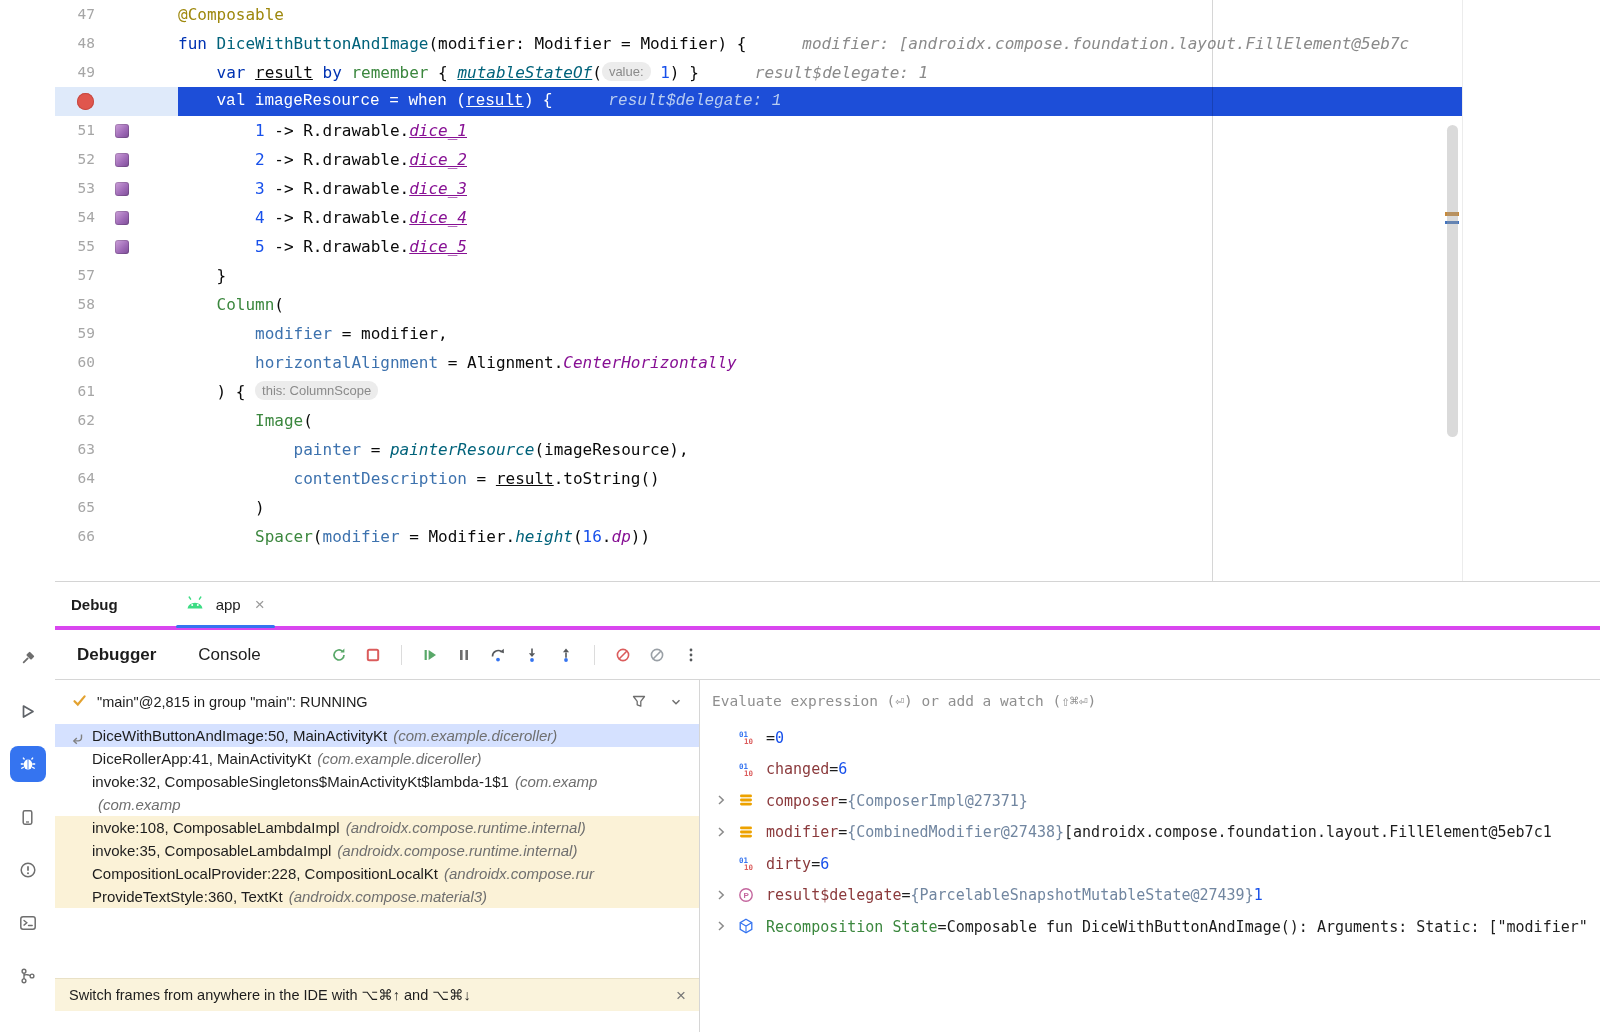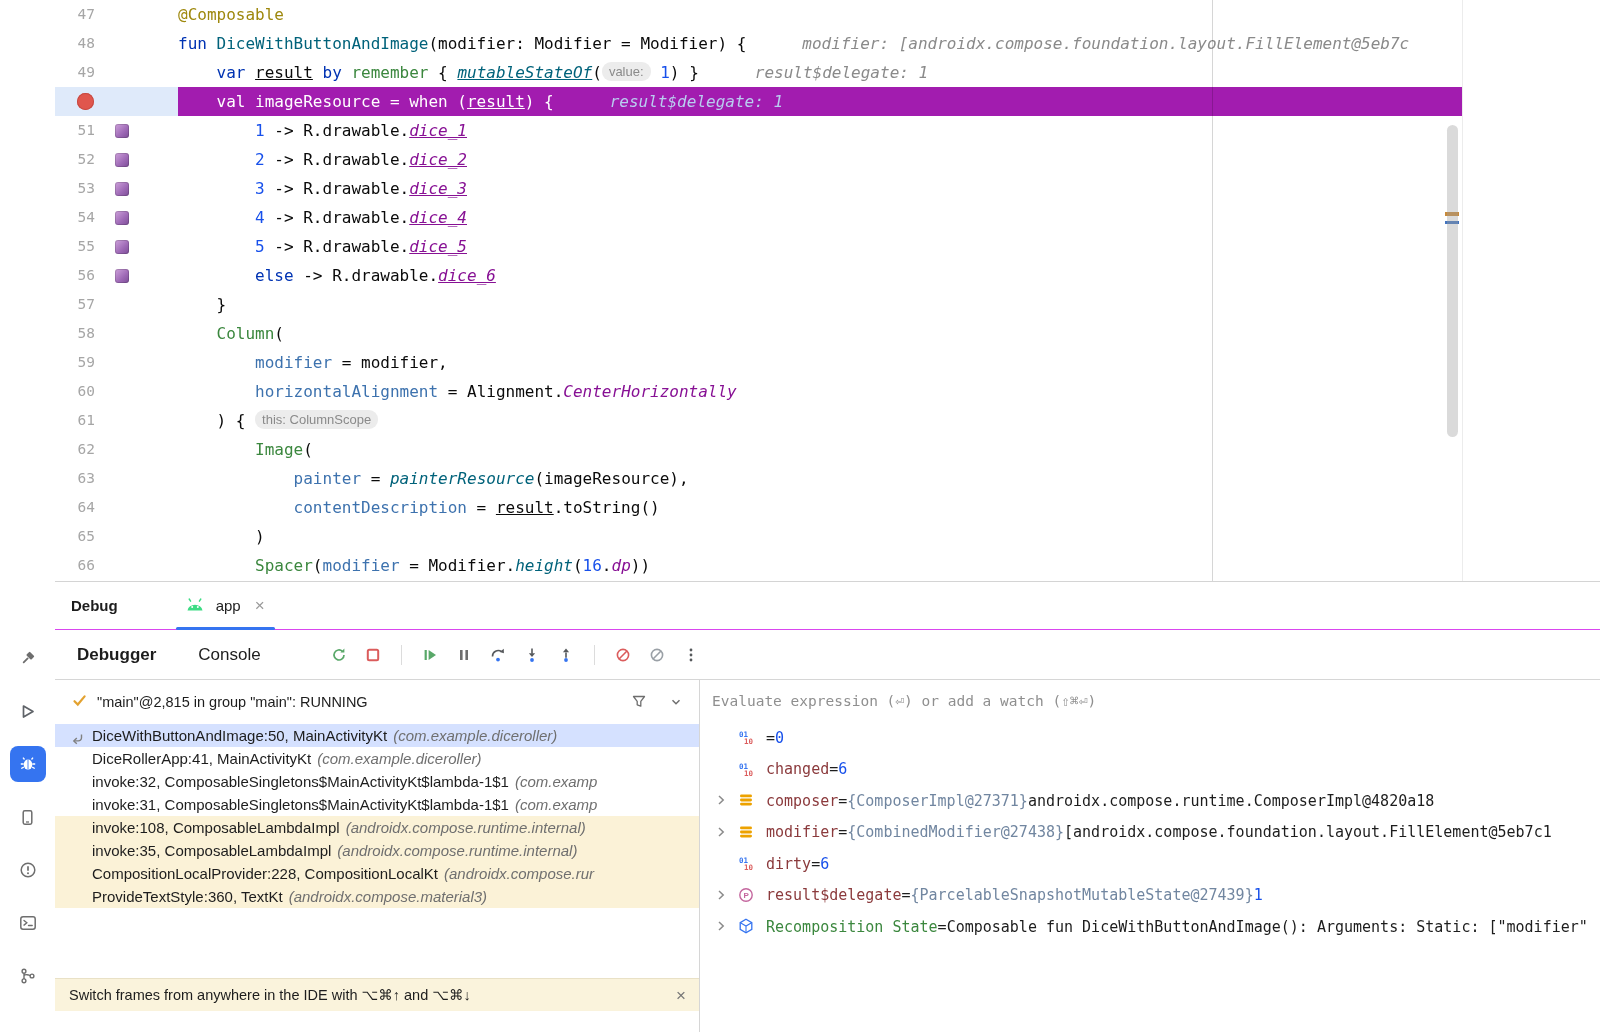--- a/index.html
+++ b/index.html
@@ -35,35 +35,35 @@
   .tok.ann{color:#9E880D;}
   .tok.prop{color:#871094;font-style:italic;}
   .tok.propu{color:#871094;font-style:italic;text-decoration:underline;}
   .tok.named{color:#3D72AE;}
   .tok.pl{color:#0a0a0a;}
   .tok.und{color:#0a0a0a;text-decoration:underline;}
   .tok.badge{display:inline-block;background:#ececec;color:#8a8a8a;border-radius:9px;
              font-family:"Liberation Sans",sans-serif;font-size:13px;line-height:19px;
              padding:0 7px;vertical-align:2px;}
   .dbg{color:#8a8a8a;font-style:italic;margin-left:56px;}
-  .ed-row.exec .code{background:#a21caf;}
+  .ed-row.exec .code{background:#1d4ed8;font-family:Liberation Mono, monospace;}
   .ed-row.exec::before{content:"";position:absolute;left:0;top:0;bottom:0;width:123px;background:#dfeafa;}
   .ed-row.exec .tok{color:#ffffff !important;text-decoration-color:#fff;}
   .ed-row.exec .code .dbg{color:#b9cdf0 !important;}
   .margin-guide{position:absolute;left:1157px;top:0;bottom:0;width:1px;background:rgba(0,0,0,.16);}
   .sb-thumb{position:absolute;left:1392px;top:125px;width:11px;height:312px;border-radius:6px;
             background:#9f9f9f;opacity:.38;}
   .sb-mark-gold{position:absolute;left:1390px;top:212px;width:14px;height:4px;background:#c78a3b;}
   .sb-mark-blue{position:absolute;left:1390px;top:221px;width:14px;height:3px;background:#4374bf;}
 
   
   .debug-panel{position:absolute;left:55px;top:581px;width:1545px;height:451px;background:#fff;
                border-top:1px solid #d4d4d4;}
   .dbg-header{position:absolute;left:0;top:0;right:0;height:48px;display:flex;align-items:center;
-              padding-left:16px;border-bottom:1px solid #d946ef;box-sizing:border-box;}
+              padding-left:16px;border-bottom:4px solid #d946ef;box-sizing:border-box;}
   .dbg-title{font-size:15px;font-weight:600;color:#1d1d1d;}
   .session-tab{display:flex;align-items:center;gap:12px;height:48px;margin-left:56px;padding:0 12px;
                position:relative;font-size:15px;}
   .session-tab::after{content:"";position:absolute;left:2px;right:2px;bottom:0;height:3px;
                       background:#3574F0;border-radius:2px;}
   .tab-close{color:#9a9a9a;font-size:17px;line-height:1;margin-left:2px;}
   .dbg-tabs{position:absolute;left:0;top:48px;right:0;height:50px;display:flex;align-items:center;
             padding-left:22px;border-bottom:1px solid #d6d6d6;box-sizing:border-box;}
   .vtab{font-size:17px;color:#1d1d1d;margin-right:42px;}
   .vtab.sel{font-weight:700;}
@@ -170,21 +170,20 @@
     <div id="editor-lines">
         <div class="ed-row"><span class="ln">47</span><span class="code"><span class="tok ann">@Composable</span></span></div>
         <div class="ed-row"><span class="ln">48</span><span class="code"><span class="tok kw">fun </span><span class="tok fn">DiceWithButtonAndImage</span><span class="tok pl">(modifier: Modifier = Modifier) {</span><span class="dbg">modifier: [androidx.compose.foundation.layout.FillElement@5eb7c</span></span></div>
         <div class="ed-row"><span class="ln">49</span><span class="code"><span class="tok pl">    </span><span class="tok kw">var </span><span class="tok und">result</span><span class="tok pl"> </span><span class="tok kw">by</span><span class="tok pl"> </span><span class="tok comp">remember</span><span class="tok pl"> { </span><span class="tok fniu">mutableStateOf</span><span class="tok pl">(</span><span class="tok badge">value:</span><span class="tok pl"> </span><span class="tok num">1</span><span class="tok pl">) }</span><span class="dbg">result$delegate: 1</span></span></div>
         <div class="ed-row exec"><span class="ln"></span><span class="bp"></span><span class="code"><span class="tok pl">    </span><span class="tok kw">val </span><span class="tok pl">imageResource = </span><span class="tok kw">when</span><span class="tok pl"> (</span><span class="tok und">result</span><span class="tok pl">) {</span><span class="dbg">result$delegate: 1</span></span></div>
         <div class="ed-row"><span class="ln">51</span><span class="dice"></span><span class="code"><span class="tok pl">        </span><span class="tok num">1</span><span class="tok pl"> -&gt; R.drawable.</span><span class="tok propu">dice_1</span></span></div>
         <div class="ed-row"><span class="ln">52</span><span class="dice"></span><span class="code"><span class="tok pl">        </span><span class="tok num">2</span><span class="tok pl"> -&gt; R.drawable.</span><span class="tok propu">dice_2</span></span></div>
         <div class="ed-row"><span class="ln">53</span><span class="dice"></span><span class="code"><span class="tok pl">        </span><span class="tok num">3</span><span class="tok pl"> -&gt; R.drawable.</span><span class="tok propu">dice_3</span></span></div>
         <div class="ed-row"><span class="ln">54</span><span class="dice"></span><span class="code"><span class="tok pl">        </span><span class="tok num">4</span><span class="tok pl"> -&gt; R.drawable.</span><span class="tok propu">dice_4</span></span></div>
         <div class="ed-row"><span class="ln">55</span><span class="dice"></span><span class="code"><span class="tok pl">        </span><span class="tok num">5</span><span class="tok pl"> -&gt; R.drawable.</span><span class="tok propu">dice_5</span></span></div>
-        <div class="ed-row"><span class="ln">56</span><span class="dice"></span><span class="code"><span class="tok pl">        </span><span class="tok kw">else</span><span class="tok pl"> -&gt; R.drawable.</span><span class="tok propu">dice_6</span></span></div>
         <div class="ed-row"><span class="ln">57</span><span class="code"><span class="tok pl">    }</span></span></div>
         <div class="ed-row"><span class="ln">58</span><span class="code"><span class="tok pl">    </span><span class="tok comp">Column</span><span class="tok pl">(</span></span></div>
         <div class="ed-row"><span class="ln">59</span><span class="code"><span class="tok pl">        </span><span class="tok named">modifier</span><span class="tok pl"> = modifier,</span></span></div>
         <div class="ed-row"><span class="ln">60</span><span class="code"><span class="tok pl">        </span><span class="tok named">horizontalAlignment</span><span class="tok pl"> = Alignment.</span><span class="tok prop">CenterHorizontally</span></span></div>
         <div class="ed-row"><span class="ln">61</span><span class="code"><span class="tok pl">    ) { </span><span class="tok badge">this: ColumnScope</span></span></div>
         <div class="ed-row"><span class="ln">62</span><span class="code"><span class="tok pl">        </span><span class="tok comp">Image</span><span class="tok pl">(</span></span></div>
         <div class="ed-row"><span class="ln">63</span><span class="code"><span class="tok pl">            </span><span class="tok named">painter</span><span class="tok pl"> = </span><span class="tok fni">painterResource</span><span class="tok pl">(imageResource),</span></span></div>
         <div class="ed-row"><span class="ln">64</span><span class="code"><span class="tok pl">            </span><span class="tok named">contentDescription</span><span class="tok pl"> = </span><span class="tok und">result</span><span class="tok pl">.toString()</span></span></div>
         <div class="ed-row"><span class="ln">65</span><span class="code"><span class="tok pl">        )</span></span></div>
         <div class="ed-row"><span class="ln">66</span><span class="code"><span class="tok pl">        </span><span class="tok comp">Spacer</span><span class="tok pl">(</span><span class="tok named">modifier</span><span class="tok pl"> = Modifier.</span><span class="tok fni">height</span><span class="tok pl">(</span><span class="tok num">16</span><span class="tok pl">.</span><span class="tok prop">dp</span><span class="tok pl">))</span></span></div>
@@ -309,21 +308,20 @@
             </div>
             <div class="frame-row">
               <span class="frame-main">DiceRollerApp:41, MainActivityKt</span>
               <span class="frame-pkg">(com.example.diceroller)</span>
             </div>
             <div class="frame-row">
               <span class="frame-main">invoke:32, ComposableSingletons$MainActivityKt$lambda-1$1</span>
               <span class="frame-pkg">(com.examp</span>
             </div>
             <div class="frame-row">
-              <span class="frame-main">invoke:31, ComposableSingletons$MainActivityKt$lambda-1$1</span>
               <span class="frame-pkg">(com.examp</span>
             </div>
             <div class="frame-row lib">
               <span class="frame-main">invoke:108, ComposableLambdaImpl</span>
               <span class="frame-pkg">(androidx.compose.runtime.internal)</span>
             </div>
             <div class="frame-row lib">
               <span class="frame-main">invoke:35, ComposableLambdaImpl</span>
               <span class="frame-pkg">(androidx.compose.runtime.internal)</span>
             </div>
@@ -369,21 +367,20 @@
               <span class="vicon"><svg width="16" height="16" viewBox="0 0 16 16">
                   <g fill="#EDA200">
                     <rect x="2" y="2.5" width="12" height="2.8" rx="1.4"></rect>
                     <rect x="2" y="6.6" width="12" height="2.8" rx="1.4"></rect>
                     <rect x="2" y="10.7" width="12" height="2.8" rx="1.4"></rect>
                   </g>
                 </svg></span>
               <span class="vname">composer</span>
               <span class="veq"> = </span>
               <span class="vref">{ComposerImpl@27371} </span>
-              <span class="vval">androidx.compose.runtime.ComposerImpl@4820a18</span>
             </div>
             <div class="var-row">
               <span class="vchev"><svg width="14" height="14" viewBox="0 0 14 14">
                   <path d="M5 3l4.2 4L5 11" fill="none" stroke="#8A8A8A" stroke-width="1.5"></path>
                 </svg></span>
               <span class="vicon"><svg width="16" height="16" viewBox="0 0 16 16">
                   <g fill="#EDA200">
                     <rect x="2" y="2.5" width="12" height="2.8" rx="1.4"></rect>
                     <rect x="2" y="6.6" width="12" height="2.8" rx="1.4"></rect>
                     <rect x="2" y="10.7" width="12" height="2.8" rx="1.4"></rect>

